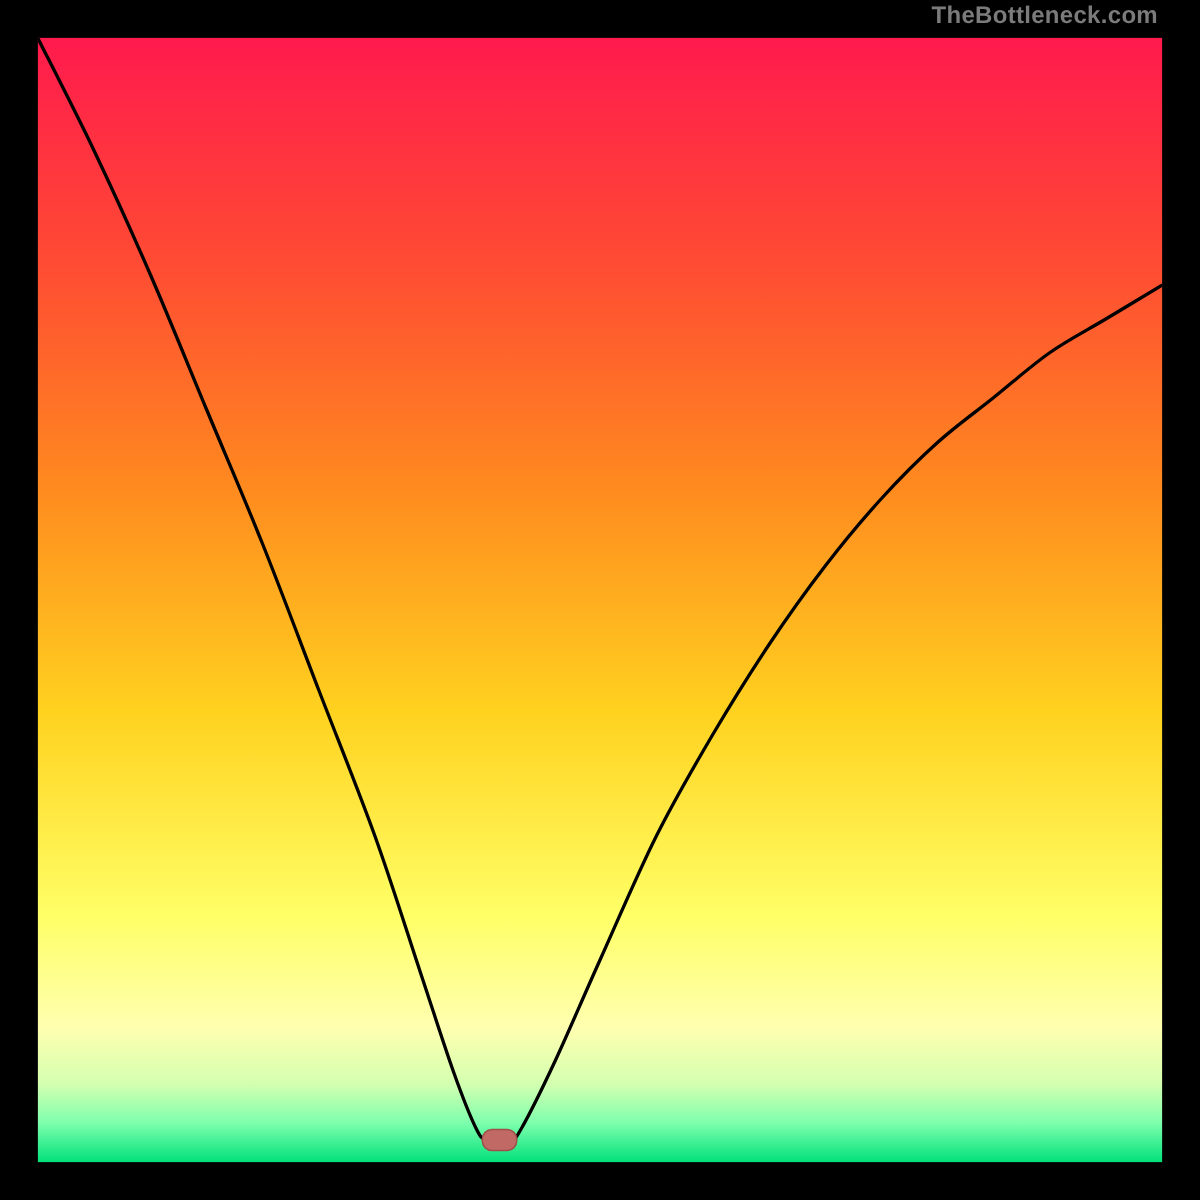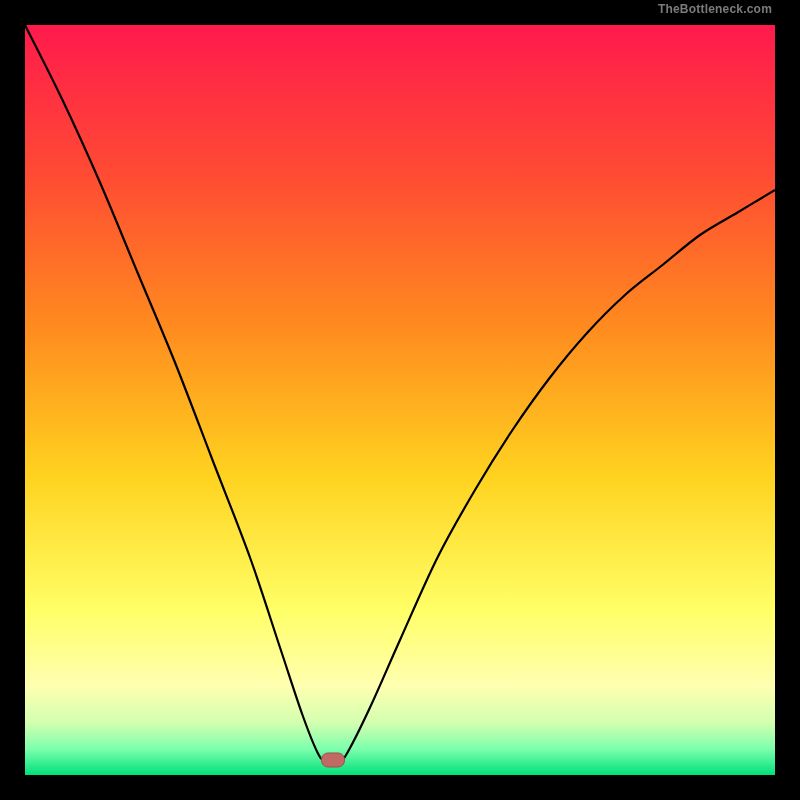--- a/index.html
+++ b/index.html
@@ -38,21 +38,21 @@
     left: 0;
     top: 0;
     width: 750px;
     height: 750px;
   }
   .watermark {
     position: absolute;
     top: 2px;
     right: 28px;
     font-family: Arial, Helvetica, sans-serif;
-    font-size: 12px;
+    font-size: 16px;
     font-weight: bold;
     color: #7b7b7b;
     letter-spacing: 0.2px;
   }
   .marker {
     position: absolute;
     width: 22px;
     height: 13px;
     border-radius: 7px;
     transform: translate(-50%, -50%);

